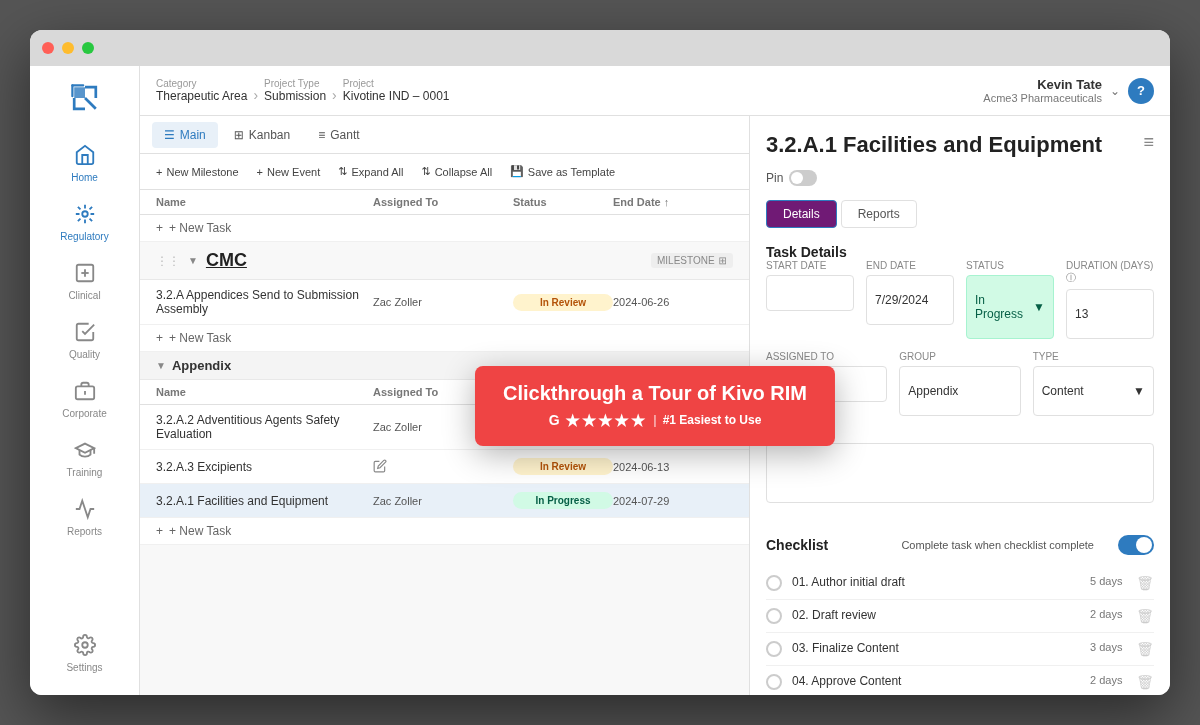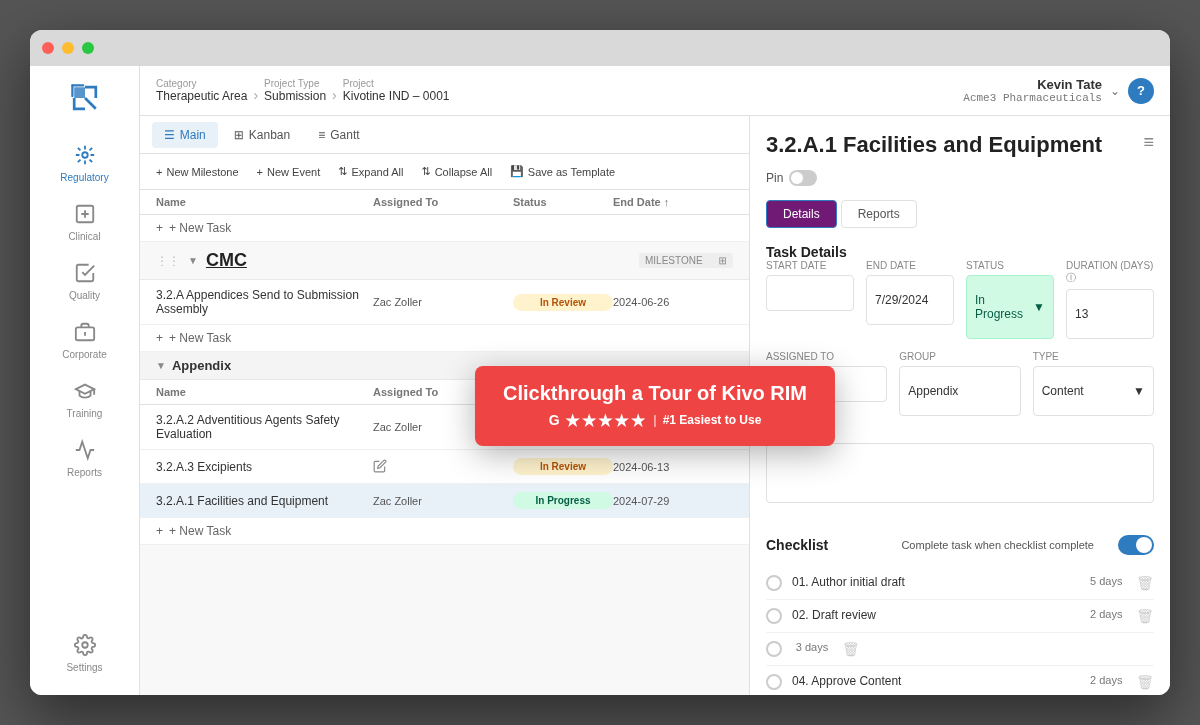--- a/index.html
+++ b/index.html
@@ -143,21 +143,20 @@
       text-align: right;
     }
     .user-name {
       font-size: 13px;
       font-weight: 600;
       color: #333;
     }
     .user-company {
       font-size: 11px;
       color: #777;
-      font-family: Liberation Mono, monospace;
     }
     .user-chevron {
       color: #777;
       font-size: 12px;
     }
     .help-btn {
       width: 26px; height: 26px;
       border-radius: 50%;
       background: #2e7bbf;
       color: #fff;
@@ -296,21 +295,21 @@
       text-decoration: underline;
     }
     .milestone-badge {
       font-size: 10px;
       color: #888;
       background: #eee;
       padding: 2px 6px;
       border-radius: 3px;
       display: flex;
       align-items: center;
-      gap: 16px;
+      gap: 4px;
     }
 
     .task-row {
       display: grid;
       grid-template-columns: 1fr 140px 100px 120px;
       padding: 8px 16px;
       background: #fff;
       border-bottom: 1px solid #f0f0f0;
       align-items: center;
       font-size: 12px;
@@ -622,20 +621,29 @@
         <svg viewBox="0 0 40 40" fill="none" xmlns="http://www.w3.org/2000/svg">
           <path d="M8 8 L20 8 L20 20 L8 20 Z" fill="#2e7bbf" opacity="0.8"></path>
           <path d="M20 8 L32 8 L32 20" stroke="#2e7bbf" stroke-width="3" fill="none"></path>
           <path d="M8 20 L8 32 L20 32" stroke="#2e7bbf" stroke-width="3" fill="none"></path>
           <path d="M20 20 L32 32" stroke="#2e7bbf" stroke-width="3"></path>
           <path d="M6 6 L18 6" stroke="#2e7bbf" stroke-width="2.5" stroke-linecap="round"></path>
           <path d="M6 6 L6 18" stroke="#2e7bbf" stroke-width="2.5" stroke-linecap="round"></path>
         </svg>
       </div>
 
+      <div class="sidebar-item active">
+        <span>
+          <svg viewBox="0 0 24 24" fill="none" stroke="currentColor" stroke-width="2">
+            <path d="M3 9l9-7 9 7v11a2 2 0 01-2 2H5a2 2 0 01-2-2z"></path>
+            <polyline points="9 22 9 12 15 12 15 22"></polyline>
+          </svg>
+        </span>
+        <span class="sidebar-item-label">Home</span>
+      </div>
 
       <div class="sidebar-item active" style="color:#2e7bbf">
         <span>
           <svg viewBox="0 0 24 24" fill="none" stroke="currentColor" stroke-width="2">
             <circle cx="12" cy="12" r="3"></circle>
             <path d="M12 2v4M12 18v4M4.22 4.22l2.83 2.83M16.95 16.95l2.83 2.83M2 12h4M18 12h4M4.22 19.78l2.83-2.83M16.95 7.05l2.83-2.83"></path>
           </svg>
         </span>
         <span class="sidebar-item-label">Regulatory</span>
       </div>
@@ -935,20 +943,21 @@
               <span class="checklist-delete">🗑</span>
             </div>
             <div class="checklist-item">
               <div class="checklist-circle"></div>
               <span class="checklist-item-label">02. Draft review</span>
               <span class="checklist-days">2 days</span>
               <span class="checklist-delete">🗑</span>
             </div>
             <div class="checklist-item">
               <div class="checklist-circle"></div>
+              <span class="checklist-item-label">03. Finalize Content</span>
               <span class="checklist-days">3 days</span>
               <span class="checklist-delete">🗑</span>
             </div>
             <div class="checklist-item">
               <div class="checklist-circle"></div>
               <span class="checklist-item-label">04. Approve Content</span>
               <span class="checklist-days">2 days</span>
               <span class="checklist-delete">🗑</span>
             </div>
           </div>

